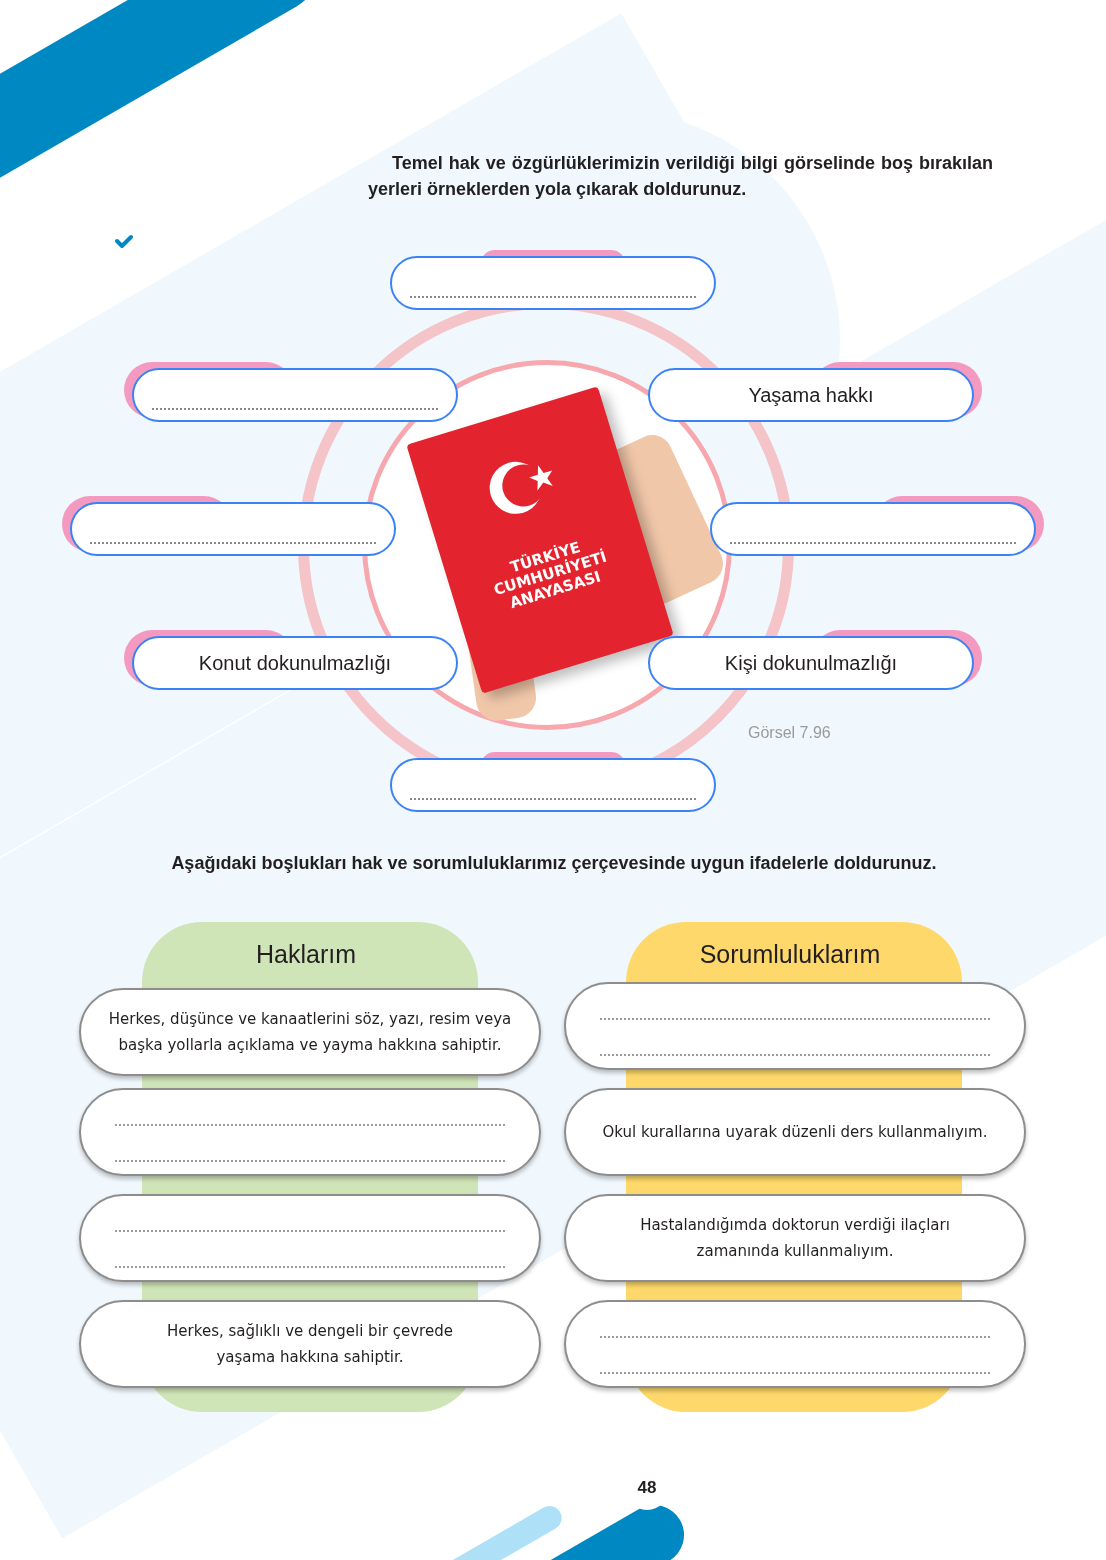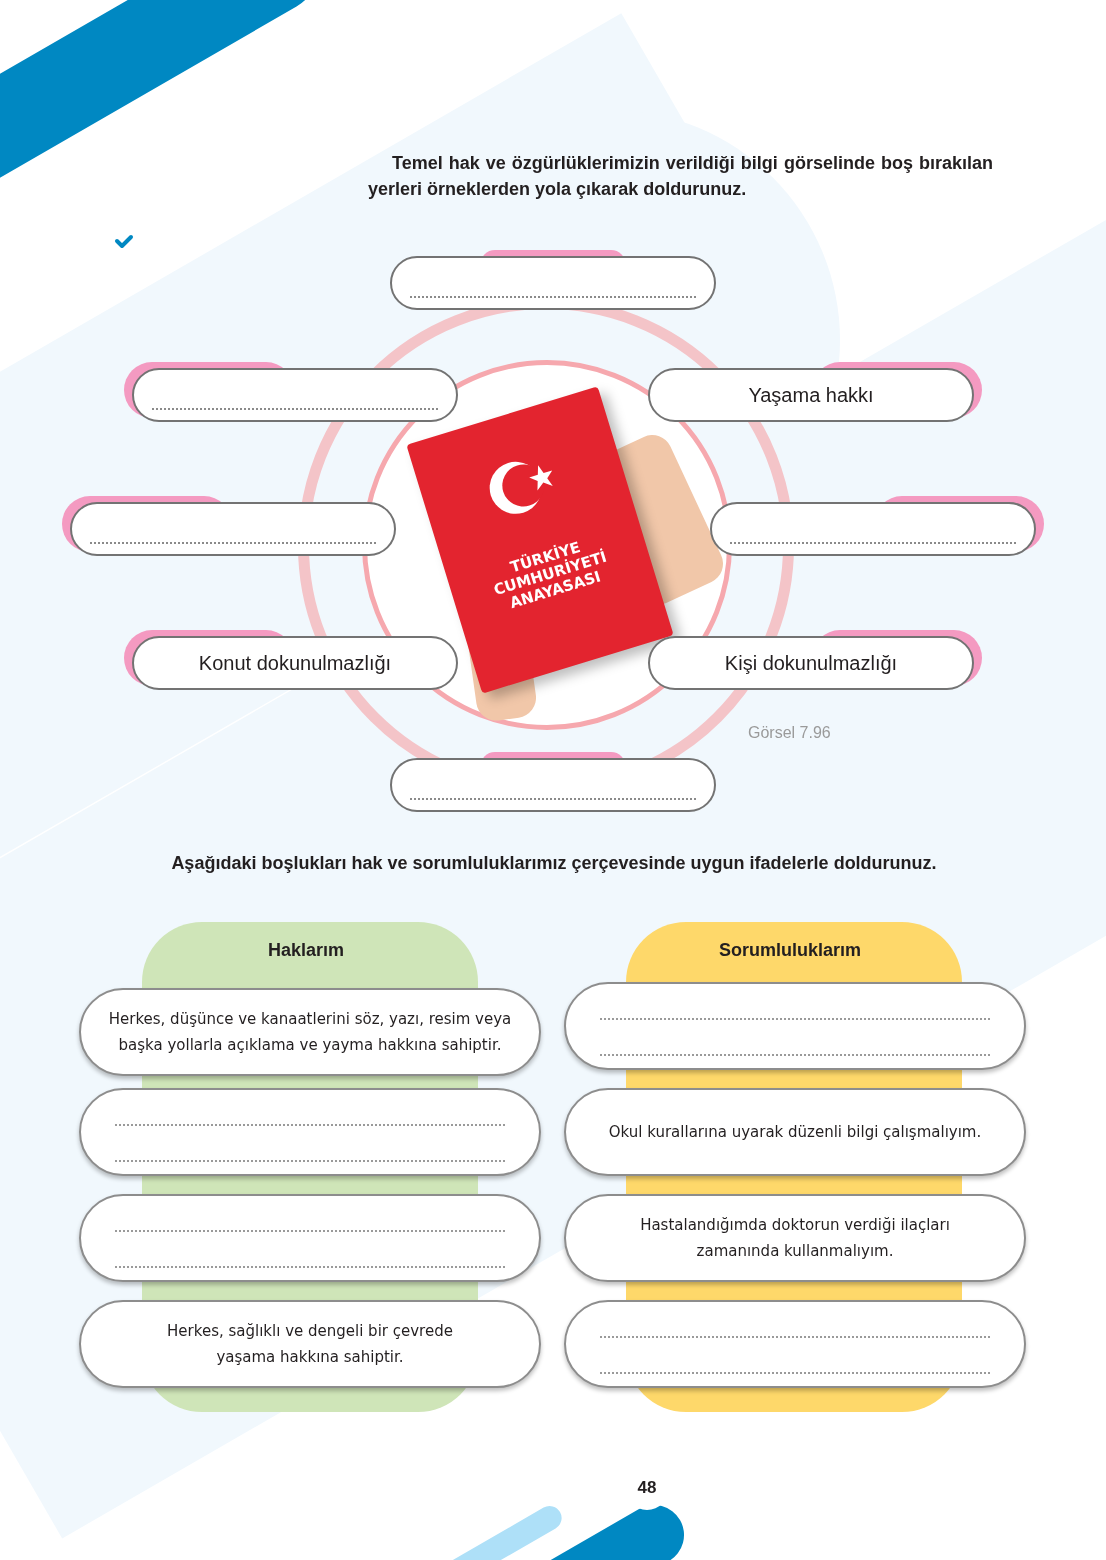--- a/index.html
+++ b/index.html
@@ -29,39 +29,39 @@
 
   
   .ring-outer { position:absolute; left:298px; top:298px; width:496px; height:496px; border-radius:50%;
                 border:11px solid #f4c4c8; box-sizing:border-box; }
   .ring-inner { position:absolute; left:362px; top:360px; width:370px; height:370px; border-radius:50%;
                 border:5px solid #f6a8ae; box-sizing:border-box; background:#fff; }
 
   
   .pill-wrap { position:absolute; height:56px; }
   .pill-tab { position:absolute; height:56px; background:#f49ac1; border-radius:28px; }
-  .pill { position:absolute; left:0; top:6px; right:0; height:54px; background:#fff; border:2px solid #737373;
+  .pill { position:absolute; left:0; top:6px; right:0; height:54px; background:#fff; border:2px solid #3b82f6;
           border-radius:28px; box-sizing:border-box; display:flex; align-items:center; justify-content:center;
           font-size:20px; color:#231f20; }
   .dots { position:absolute; left:18px; right:18px; bottom:10px; border-bottom:2px dotted #8a8a8a; }
 
   
   .book { position:absolute; left:440px; top:410px; width:200px; height:260px; background:#e3242f;
           transform:rotate(-17deg); box-shadow:6px 8px 12px rgba(0,0,0,0.25); border-radius:4px; }
   .book-text { position:absolute; left:0; right:0; top:140px; text-align:center; color:#fff;
                font-family:"DejaVu Sans", sans-serif; font-size:15px; line-height:17px; font-weight:bold; }
   .hand { position:absolute; background:#f1c7a9; border-radius:20px; }
 
   .caption { left:748px; top:724px; font-size:16px; color:#9a9a9a; }
 
   .instr2 { left:114px; top:850px; width:880px; text-align:center; }
 
   
   .col-bg { position:absolute; width:336px; border-radius:60px 60px 60px 60px; }
-  .col-title { position:absolute; left:0; right:8px; top:18px; text-align:center; font-weight:bold; font-size:18px; }
+  .col-title { position:absolute; left:0; right:8px; top:18px; text-align:center; font-weight:normal; font-size:25px; }
 
   .card { position:absolute; width:462px; height:88px; background:#fff; border:2px solid #8d8d8d;
           border-radius:44px; box-sizing:border-box; box-shadow:0 3px 4px rgba(0,0,0,0.25);
           display:flex; align-items:center; justify-content:center; text-align:center;
           font-family:"DejaVu Sans", sans-serif; font-size:15px; line-height:26px; padding:0 14px; }
   .card .l1, .card .l2 { position:absolute; left:34px; right:34px; border-bottom:2px dotted #9a9a9a; }
 
   
   .foot-light { position:absolute; left:390px; top:1500px; width:170px; height:24px; background:#aee0f8;
                 border-radius:12px; transform:rotate(-30deg); transform-origin:right center; }
@@ -201,21 +201,21 @@
 <div class="card" style="left:79px;top:1300px;">
   <span style="padding:0 60px;">Herkes, sağlıklı ve dengeli bir çevrede yaşama hakkına sahiptir.</span>
 </div>
 
 <div class="card" style="left:564px;top:982px;">
   <div class="l1" style="top:34px;"></div>
   <div class="l2" style="top:70px;"></div>
   <span></span>
 </div>
 <div class="card" style="left:564px;top:1088px;">
-  <span>Okul kurallarına uyarak düzenli bilgi çalışmalıyım.</span>
+  <span>Okul kurallarına uyarak düzenli ders kullanmalıyım.</span>
 </div>
 <div class="card" style="left:564px;top:1194px;">
   <span style="padding:0 50px;">Hastalandığımda doktorun verdiği ilaçları zamanında kullanmalıyım.</span>
 </div>
 <div class="card" style="left:564px;top:1300px;">
   <div class="l1" style="top:34px;"></div>
   <div class="l2" style="top:70px;"></div>
   <span></span>
 </div>
 

